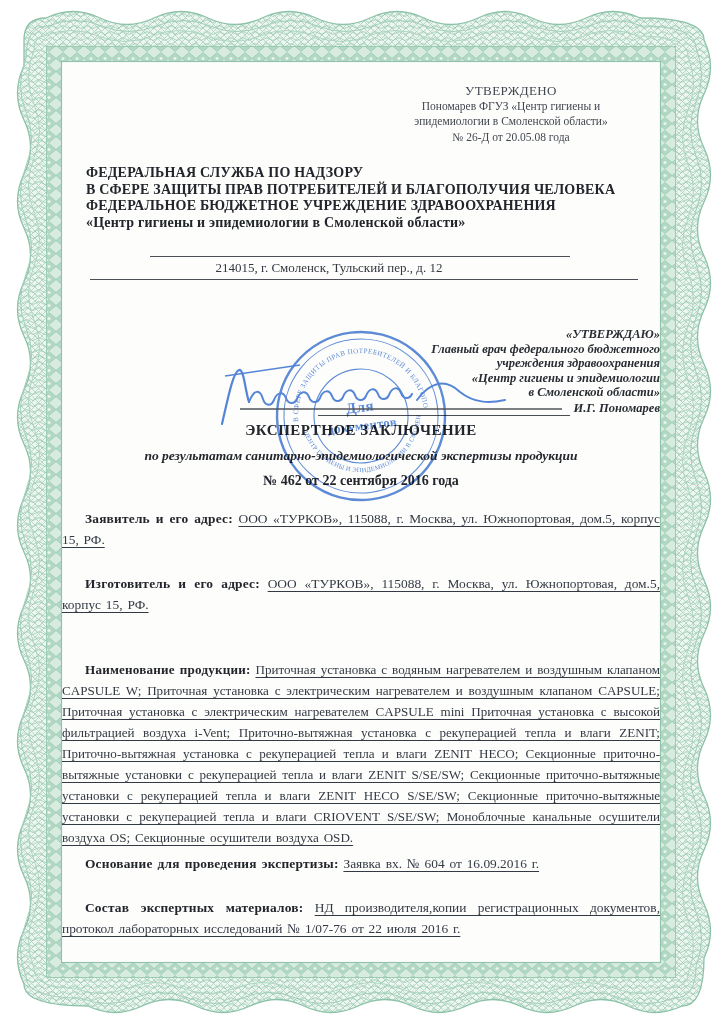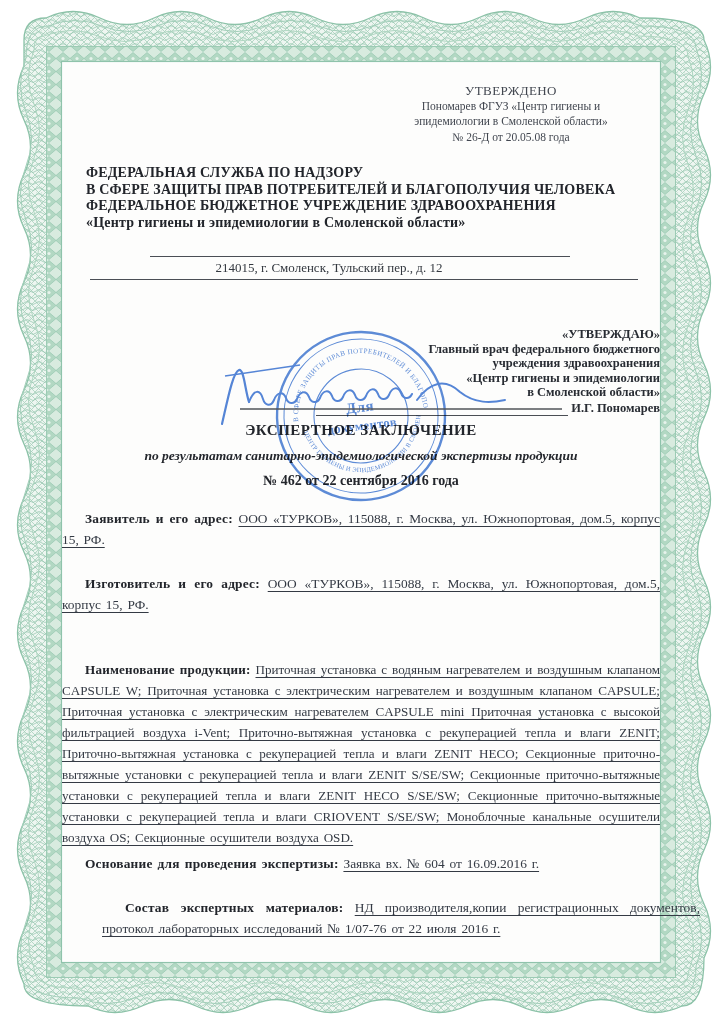--- a/index.html
+++ b/index.html
@@ -28,21 +28,21 @@
   .rule{position:absolute;border-top:1.6px solid #4a4e55;height:0;}
   .rule-top{left:150px;width:420px;top:256px;}
   .rule-bottom{left:90px;width:548px;top:279px;}
   .org-address{
     position:absolute;left:62px;top:259.5px;width:506px;
     text-align:center;font-size:13px;color:#33383f;margin-left:14px;
   }
 
   .approve{
     position:absolute;right:62px;top:327px;width:390px;
-    text-align:right;font-weight:bold;font-size:12.5px;line-height:14.6px;color:#282c33;
+    text-align:right;font-weight:bold;font-size:12.5px;line-height:14.6px;color:#282c33;font-style:italic;
   }
   .approve .signer-row{display:flex;justify-content:flex-end;align-items:flex-end;margin-top:1px;}
   .approve .sig-line{width:252px;border-bottom:1.4px solid #4a4e54;height:12px;margin-right:3px;}
 
   .stamp-svg{position:absolute;left:271px;top:326px;mix-blend-mode:multiply;opacity:.9;transform:rotate(-7deg);z-index:3;}
   .sign-svg{position:absolute;left:195px;top:352px;z-index:4;}
 
   .doc-title{position:absolute;left:62px;top:422px;width:598px;text-align:center;color:#23262c;}
   .doc-title .t1{font-weight:bold;font-size:15px;letter-spacing:.5px;}
   .doc-title .t2{font-weight:bold;font-size:13.5px;margin-top:9px;font-style:italic;}
@@ -54,21 +54,21 @@
   }
   .para b{color:#22252b;letter-spacing:.2px;margin-left:23px;}
   .para .u{
     text-decoration:underline;text-decoration-thickness:1px;text-underline-offset:3px;
     color:#343a44;
   }
   .p1{top:495px;}
   .p2{top:560px;}
   .p3{top:646px;font-size:13.1px;}
   .p4{top:840px;}
-  .p5{top:884px;padding-left:40px;}
+  .p5{top:884px;}
 </style>
 </head>
 <body>
 
 <div class="page">
 
   <svg class="border-svg" width="722" height="1024" viewBox="0 0 722 1024" aria-hidden="true">
     <defs>
       <pattern id="hatchA" width="7" height="7" patternUnits="userSpaceOnUse">
         <rect width="7" height="7" fill="#eef6f1"></rect>

